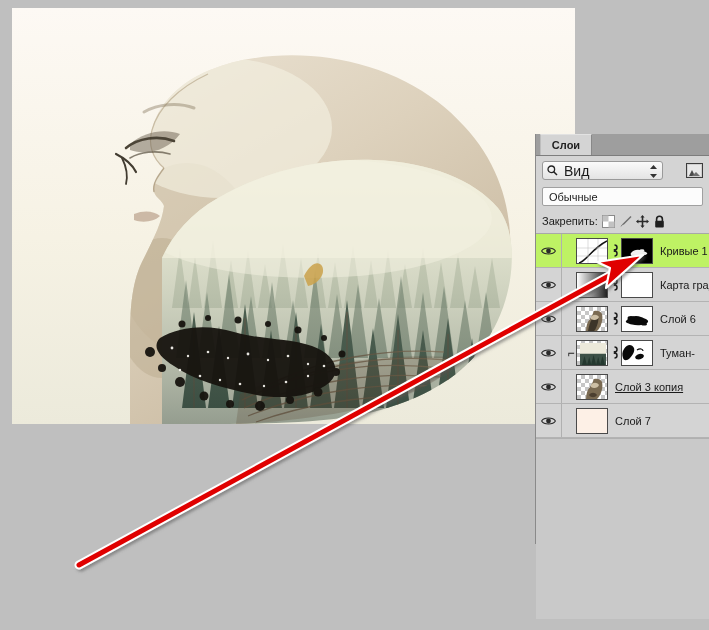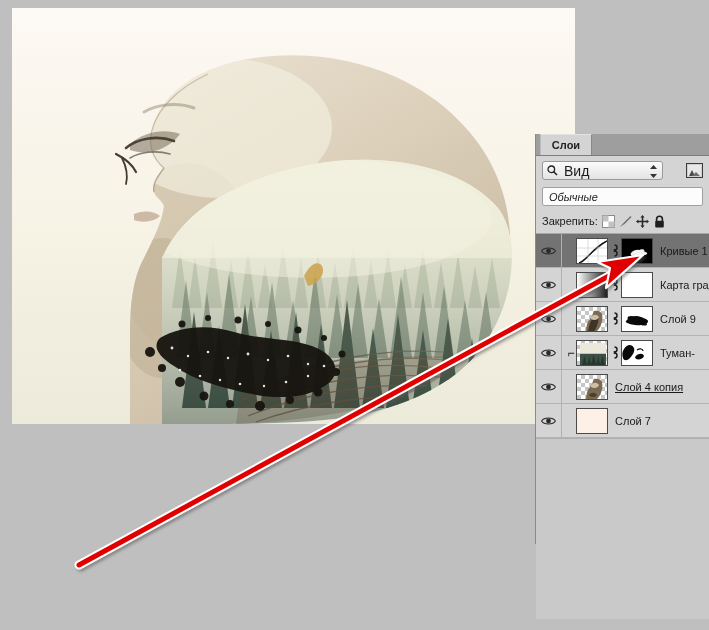--- a/index.html
+++ b/index.html
@@ -59,35 +59,35 @@
   }
   .mini-pic{width:13px;height:11px;background:#e8e8e8;position:relative;overflow:hidden;}
   .mini-pic:before{content:"";position:absolute;left:1px;bottom:0;width:6px;height:6px;background:#4a4a4a;
       clip-path:polygon(50% 0,100% 100%,0 100%);}
   .mini-pic:after{content:"";position:absolute;right:1px;bottom:0;width:8px;height:4px;background:#6e6e6e;
       clip-path:polygon(50% 0,100% 100%,0 100%);}
 
   .blend-row{height:24px;padding:2px 6px 0 6px;box-sizing:border-box;}
   .blend-select{
     width:100%;height:19px;background:#fcfcfc;border:1px solid #a0a0a0;border-radius:2px;
-    display:flex;align-items:center;padding:0 6px;box-sizing:border-box;font-size:11px;font-style:italic;
+    display:flex;align-items:center;padding:0 6px;box-sizing:border-box;font-size:11px;
   }
 
   .lock-row{height:24px;display:flex;align-items:center;padding:0 6px;box-sizing:border-box;gap:4px;}
   .lock-label{font-size:11px;color:#1a1a1a;}
   .lock-ico{width:13px;height:13px;display:block;}
 
   
   .layer-list{border-top:1px solid #a8a8a8;}
   .layer-row{
     height:34px;display:flex;align-items:center;
     background:#d4d4d4;border-bottom:1px solid #b3b3b3;
     box-sizing:border-box;position:relative;
   }
-  .layer-row.selected{background:#737373;}
+  .layer-row.selected{background:#bef264;}
   .eye-cell{width:26px;height:100%;display:flex;align-items:center;justify-content:center;
     border-right:1px solid #b0b0b0;box-sizing:border-box;flex:0 0 26px;}
   .content-cell{flex:1;display:flex;align-items:center;height:100%;padding-left:4px;overflow:hidden;}
   .clip-arrow{width:10px;flex:0 0 10px;font-size:12px;line-height:1;color:#222;text-align:center;}
   .thumb{
     width:32px;height:26px;border:1px solid #4a4a4a;background:#fff;
     box-sizing:border-box;flex:0 0 32px;overflow:hidden;position:relative;
   }
   .link-ico{width:12px;flex:0 0 12px;display:flex;align-items:center;justify-content:center;}
   .mask-thumb{
@@ -477,21 +477,21 @@
             </svg>
           </span>
           <div class="mask-thumb">
             <svg viewBox="0 0 32 26" width="32" height="26">
               <rect width="32" height="26" fill="#fff"></rect>
               <path d="M4,14 C8,9 14,8 19,10 C23,11.5 27,13 26,15 C24,18 16,19 10,17.5 C6,16.5 3,15.6 4,14 Z" fill="#0a0a0a"></path>
               <ellipse cx="9" cy="11" rx="3.5" ry="2" fill="#0a0a0a"></ellipse>
               <ellipse cx="22" cy="17" rx="3" ry="1.6" fill="#0a0a0a"></ellipse>
             </svg>
           </div>
-          <span class="layer-name">Слой 9</span>
+          <span class="layer-name">Слой 6</span>
         </div>
       </div>
 
       <div class="layer-row">
         <div class="eye-cell">
           <svg width="15" height="10" viewBox="0 0 15 10">
             <path d="M0.6,5 C3,1 12,1 14.4,5 C12,9 3,9 0.6,5 Z" fill="none" stroke="#2a2a2a" stroke-width="1.1"></path>
             <circle cx="7.5" cy="5" r="2.4" fill="#2a2a2a"></circle>
           </svg>
         </div>
@@ -540,21 +540,21 @@
         <div class="content-cell">
           <span class="clip-arrow"></span>
           <div class="thumb">
             <span class="checker"></span>
             <svg viewBox="0 0 32 26" width="32" height="26" style="position:absolute;inset:0">
               <path d="M9,26 C9,20 10,15 13,12 C15,9 16,6 17,4 C20,3 24,4 25,7 C26,11 25,16 23,20 C21,24 18,26 15,26 Z" fill="#7a6a52"></path>
               <path d="M14,10 C16,7 20,7 22,10 C21,13 17,14 14,12 Z" fill="#cdbfa5"></path>
               <path d="M12,20 C14,17 18,17 20,20 C18,23 14,23 12,20 Z" fill="#4c3f30"></path>
             </svg>
           </div>
-          <span class="layer-name underlined">Слой 4 копия </span>
+          <span class="layer-name underlined">Слой 3 копия </span>
         </div>
       </div>
 
       <div class="layer-row">
         <div class="eye-cell">
           <svg width="15" height="10" viewBox="0 0 15 10">
             <path d="M0.6,5 C3,1 12,1 14.4,5 C12,9 3,9 0.6,5 Z" fill="none" stroke="#2a2a2a" stroke-width="1.1"></path>
             <circle cx="7.5" cy="5" r="2.4" fill="#2a2a2a"></circle>
           </svg>
         </div>

